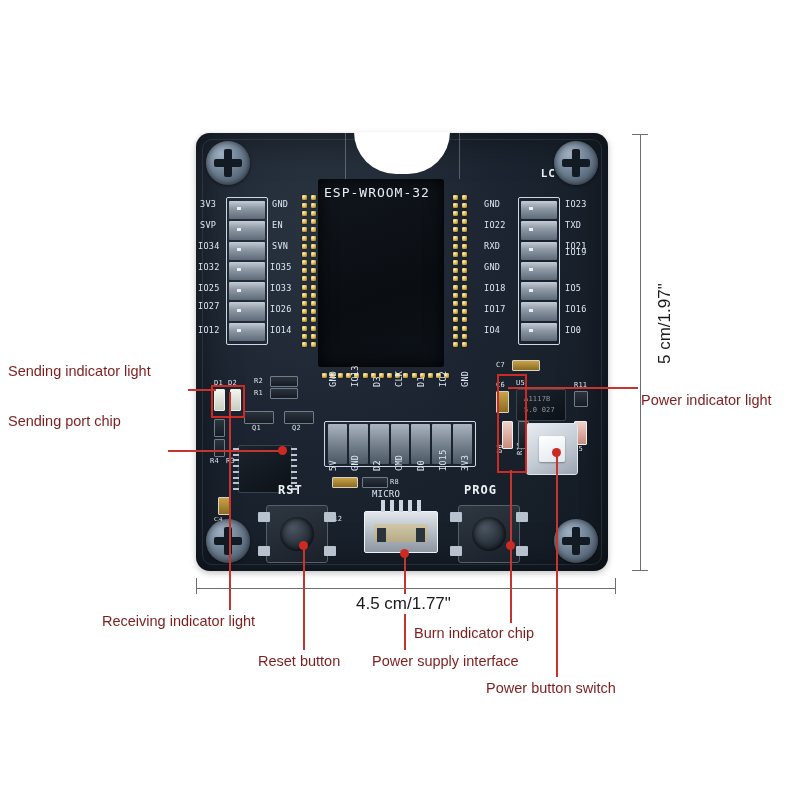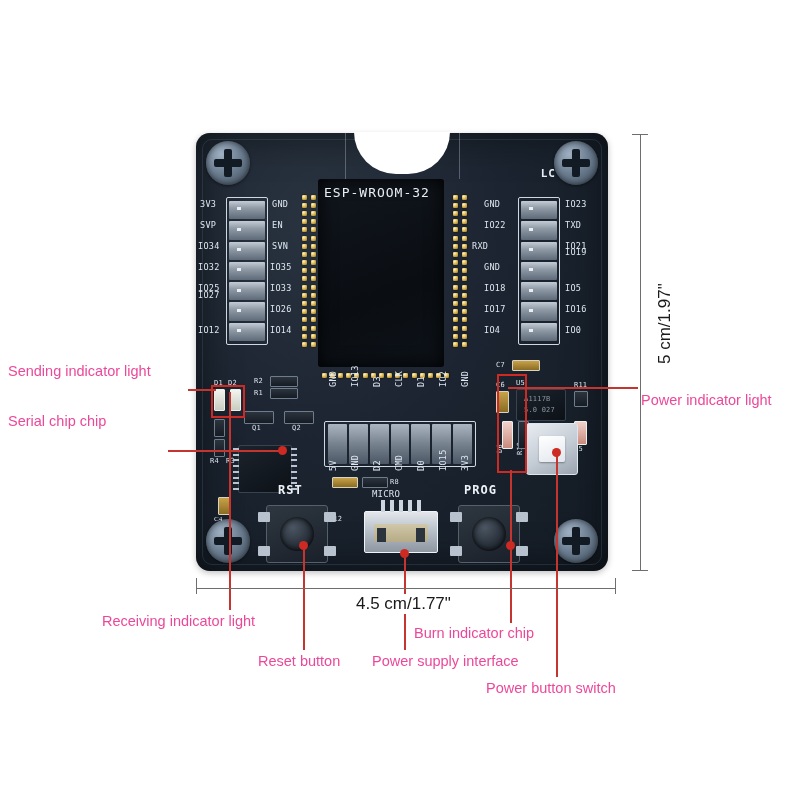--- a/index.html
+++ b/index.html
@@ -160,21 +160,21 @@
   .usb .mouth{
     position:absolute;left:9px;right:9px;top:12px;height:18px;
     background:linear-gradient(180deg,#cfc7a8,#b6ab86);border-radius:2px;
   }
   .usb .tab{position:absolute;width:9px;height:14px;background:#2b333d;top:16px;}
   .usb-fingers{position:absolute;left:50%;top:-12px;width:40px;margin-left:-20px;height:12px;display:flex;justify-content:space-between;}
   .usb-fingers span{width:4px;background:#cdd6e0;}
 
   
   .ann{
-    position:absolute;color:#ec4899;font-size:14.5px;white-space:nowrap;
+    position:absolute;color:#7f1d1d;font-size:14.5px;white-space:nowrap;
     font-family:"Liberation Sans",sans-serif;
   }
   .lead{position:absolute;background:#c5342f;}
   .lead.h{height:1.6px;}
   .lead.v{width:1.6px;}
   .dot{
     position:absolute;width:9px;height:9px;border-radius:50%;background:#cc2a22;
   }
   .hilite{position:absolute;border:2px solid #cc2a22;}
 
@@ -232,21 +232,21 @@
       <div class="sock"></div>
       <div class="sock"></div>
       <div class="sock"></div>
     </div>
 
     <div class="plabel" style="left:4px;top:66px;">3V3</div>
     <div class="plabel" style="left:4px;top:87px;">SVP</div>
     <div class="plabel" style="left:2px;top:108px;">IO34</div>
     <div class="plabel" style="left:2px;top:129px;">IO32</div>
     <div class="plabel" style="left:2px;top:150px;">IO25</div>
-    <div class="plabel" style="left:2px;top:157px;">IO27</div>
+    <div class="plabel" style="left:2px;top:168px;">IO27</div>
     <div class="plabel" style="left:2px;top:192px;">IO12</div>
 
     <div class="plabel" style="left:76px;top:66px;">GND</div>
     <div class="plabel" style="left:76px;top:87px;">EN</div>
     <div class="plabel" style="left:76px;top:108px;">SVN</div>
     <div class="plabel" style="left:74px;top:129px;">IO35</div>
     <div class="plabel" style="left:74px;top:150px;">IO33</div>
     <div class="plabel" style="left:74px;top:171px;">IO26</div>
     <div class="plabel" style="left:74px;top:192px;">IO14</div>
 
@@ -331,21 +331,21 @@
         <div class="pin sq"></div>
       <div class="pin sq"></div>
         <div class="pin sq"></div>
       <div class="pin sq"></div>
         <div class="pin sq"></div>
       <div class="pin sq"></div>
     </div>
 
     <div class="plabel" style="left:288px;top:66px;">GND</div>
     <div class="plabel" style="left:288px;top:87px;">IO22</div>
-    <div class="plabel" style="left:276px;top:108px;">RXD</div>
+    <div class="plabel" style="left:288px;top:108px;">RXD</div>
     <div class="plabel" style="left:288px;top:129px;">GND</div>
     <div class="plabel" style="left:288px;top:150px;">IO18</div>
     <div class="plabel" style="left:288px;top:171px;">IO17</div>
     <div class="plabel" style="left:288px;top:192px;">IO4</div>
 
     <div class="sockets" style="left:322px;top:64px;width:42px;height:148px;">
       <div class="sock"></div>
       <div class="sock"></div>
       <div class="sock"></div>
       <div class="sock"></div>
@@ -515,21 +515,21 @@
       <div class="lug" style="right:-9px;bottom:6px;"></div>
     </div>
   </div>
 
   <div class="hilite" style="left:211px;top:385px;width:30px;height:29px;"></div>
   <div class="hilite" style="left:497px;top:374px;width:26px;height:95px;"></div>
 
   <div class="ann" style="left:8px;top:363px;">Sending indicator light</div>
   <div class="lead h" style="left:188px;top:389px;width:28px;"></div>
 
-  <div class="ann" style="left:8px;top:413px;">Serial chip chip</div>
+  <div class="ann" style="left:8px;top:413px;">Sending port chip</div>
   <div class="lead h" style="left:168px;top:450px;width:116px;"></div>
   <div class="dot" style="left:278px;top:446px;"></div>
 
   <div class="ann" style="left:641px;top:392px;">Power indicator light</div>
   <div class="lead h" style="left:508px;top:387px;width:130px;"></div>
 
   <div class="ann" style="left:102px;top:613px;">Receiving indicator light</div>
   <div class="lead v" style="left:229px;top:392px;height:218px;"></div>
 
   <div class="ann" style="left:258px;top:653px;">Reset button</div>

